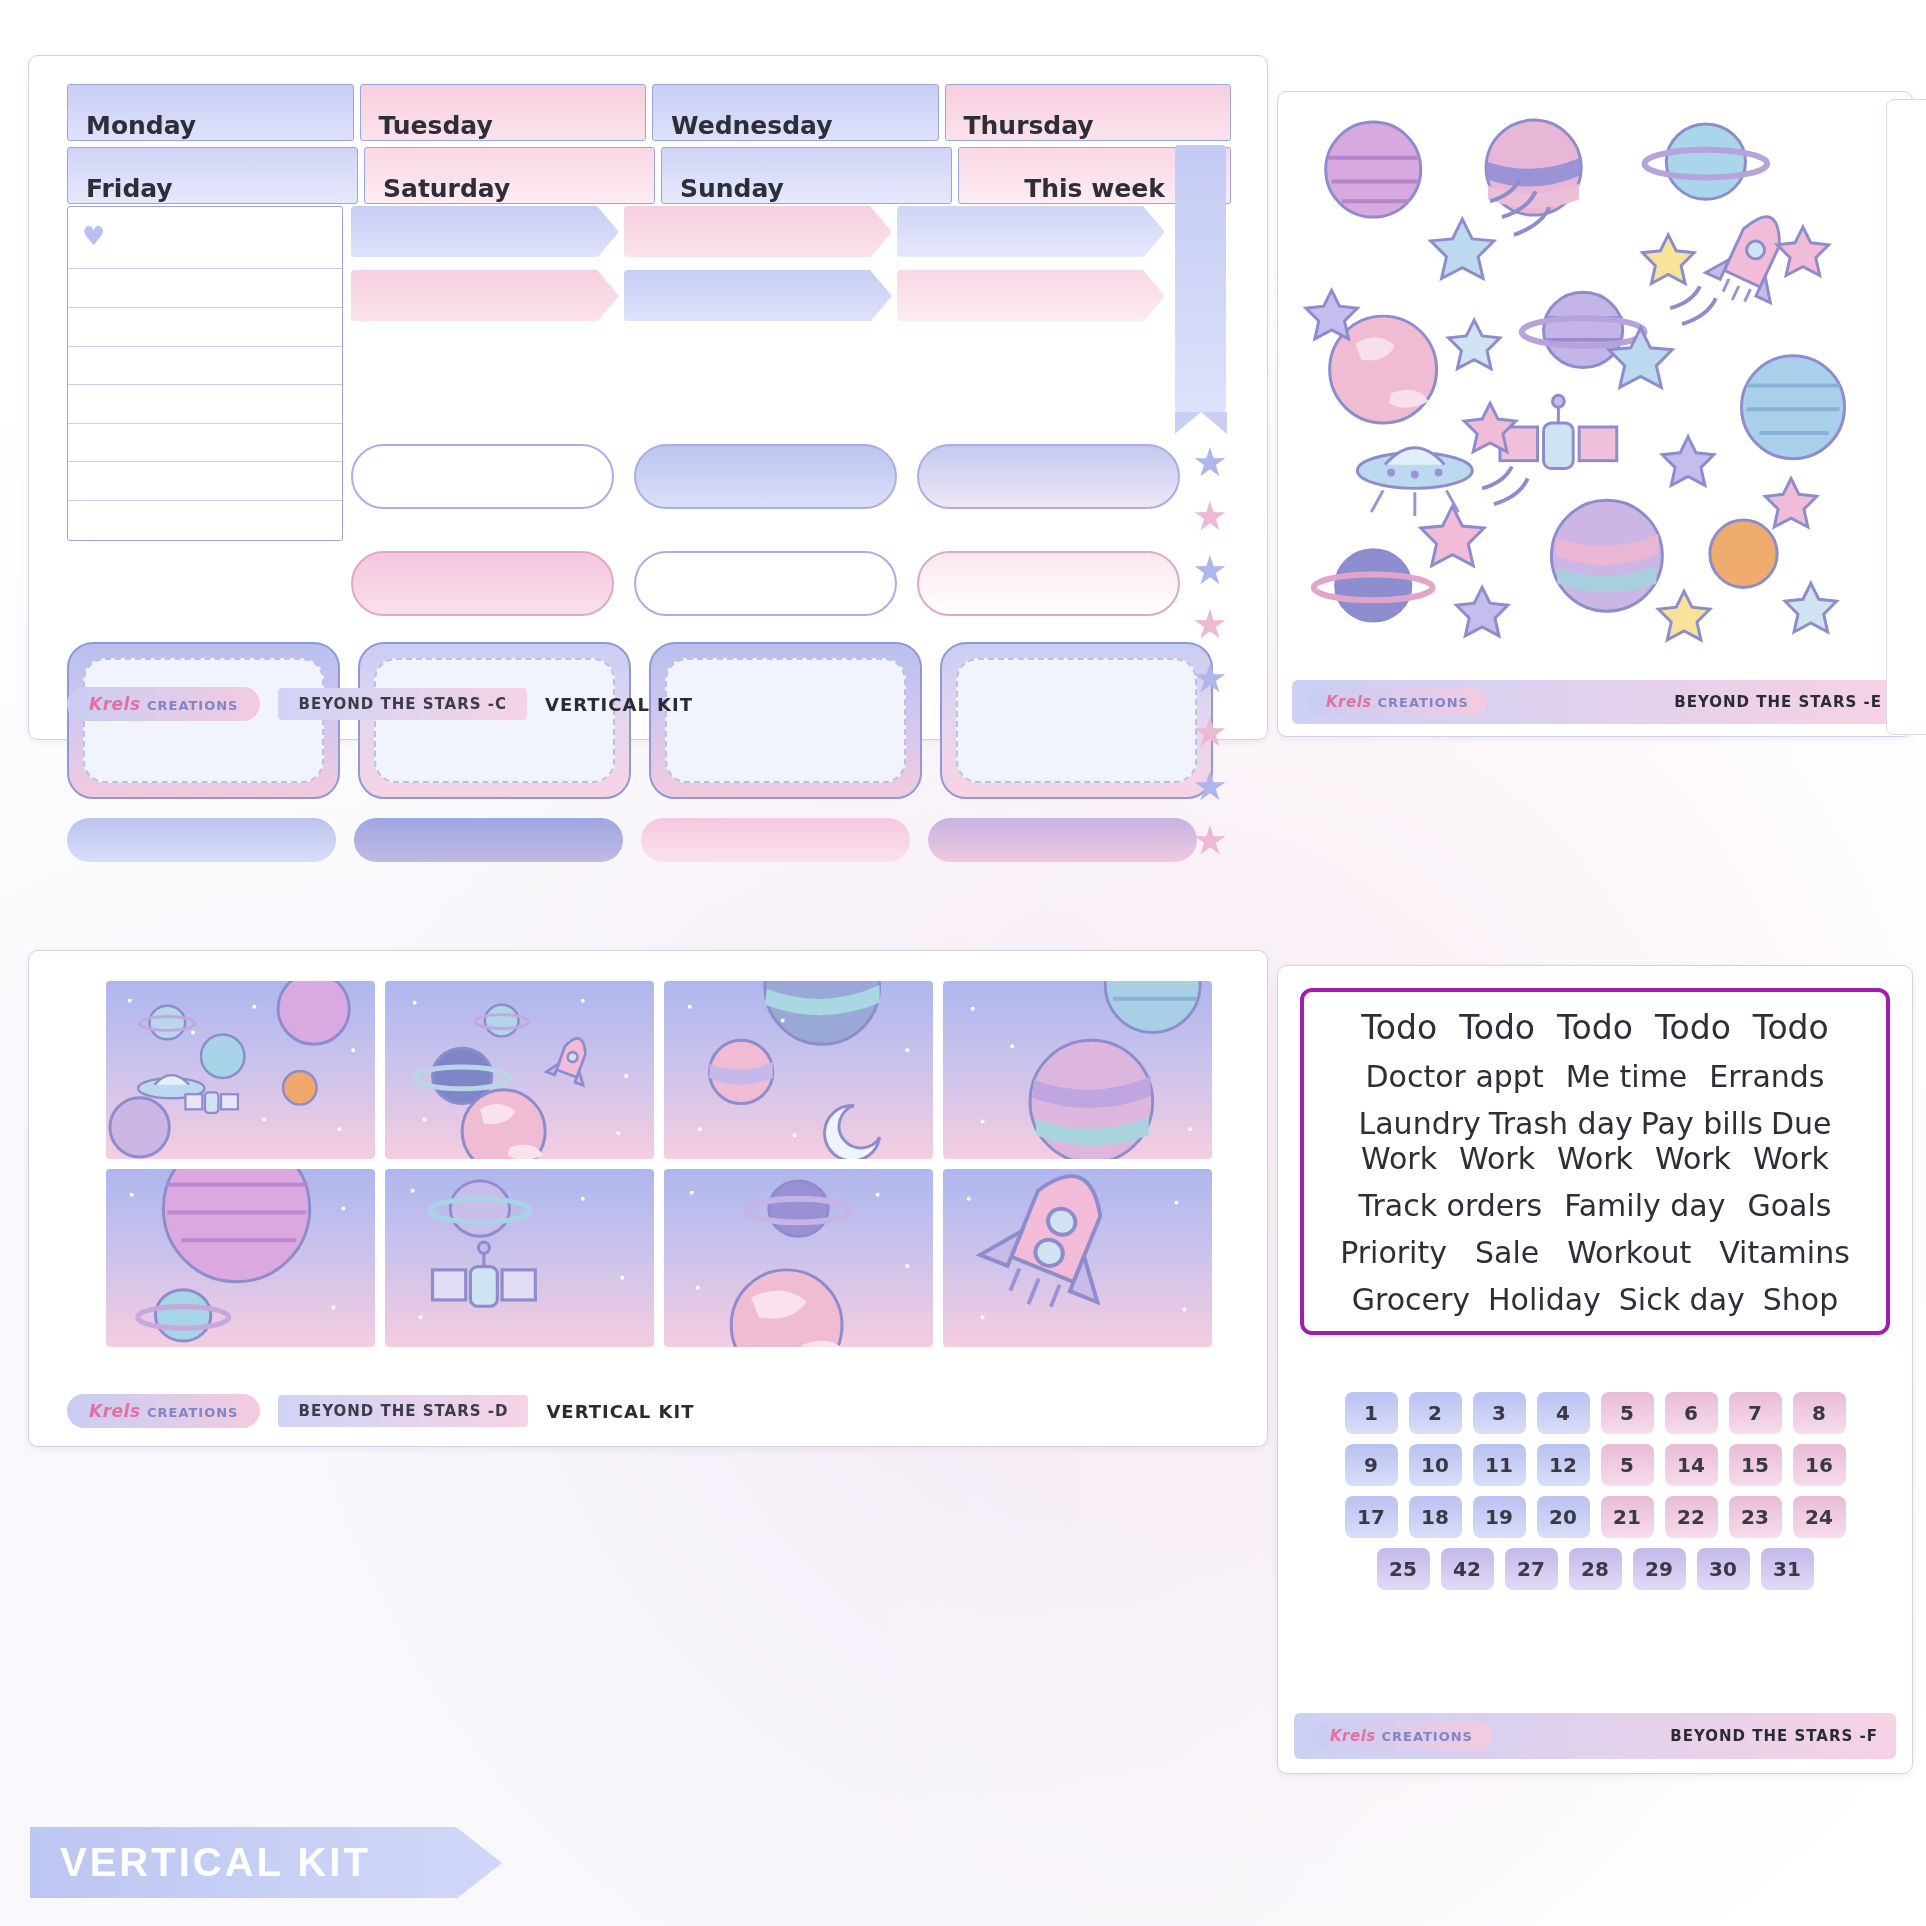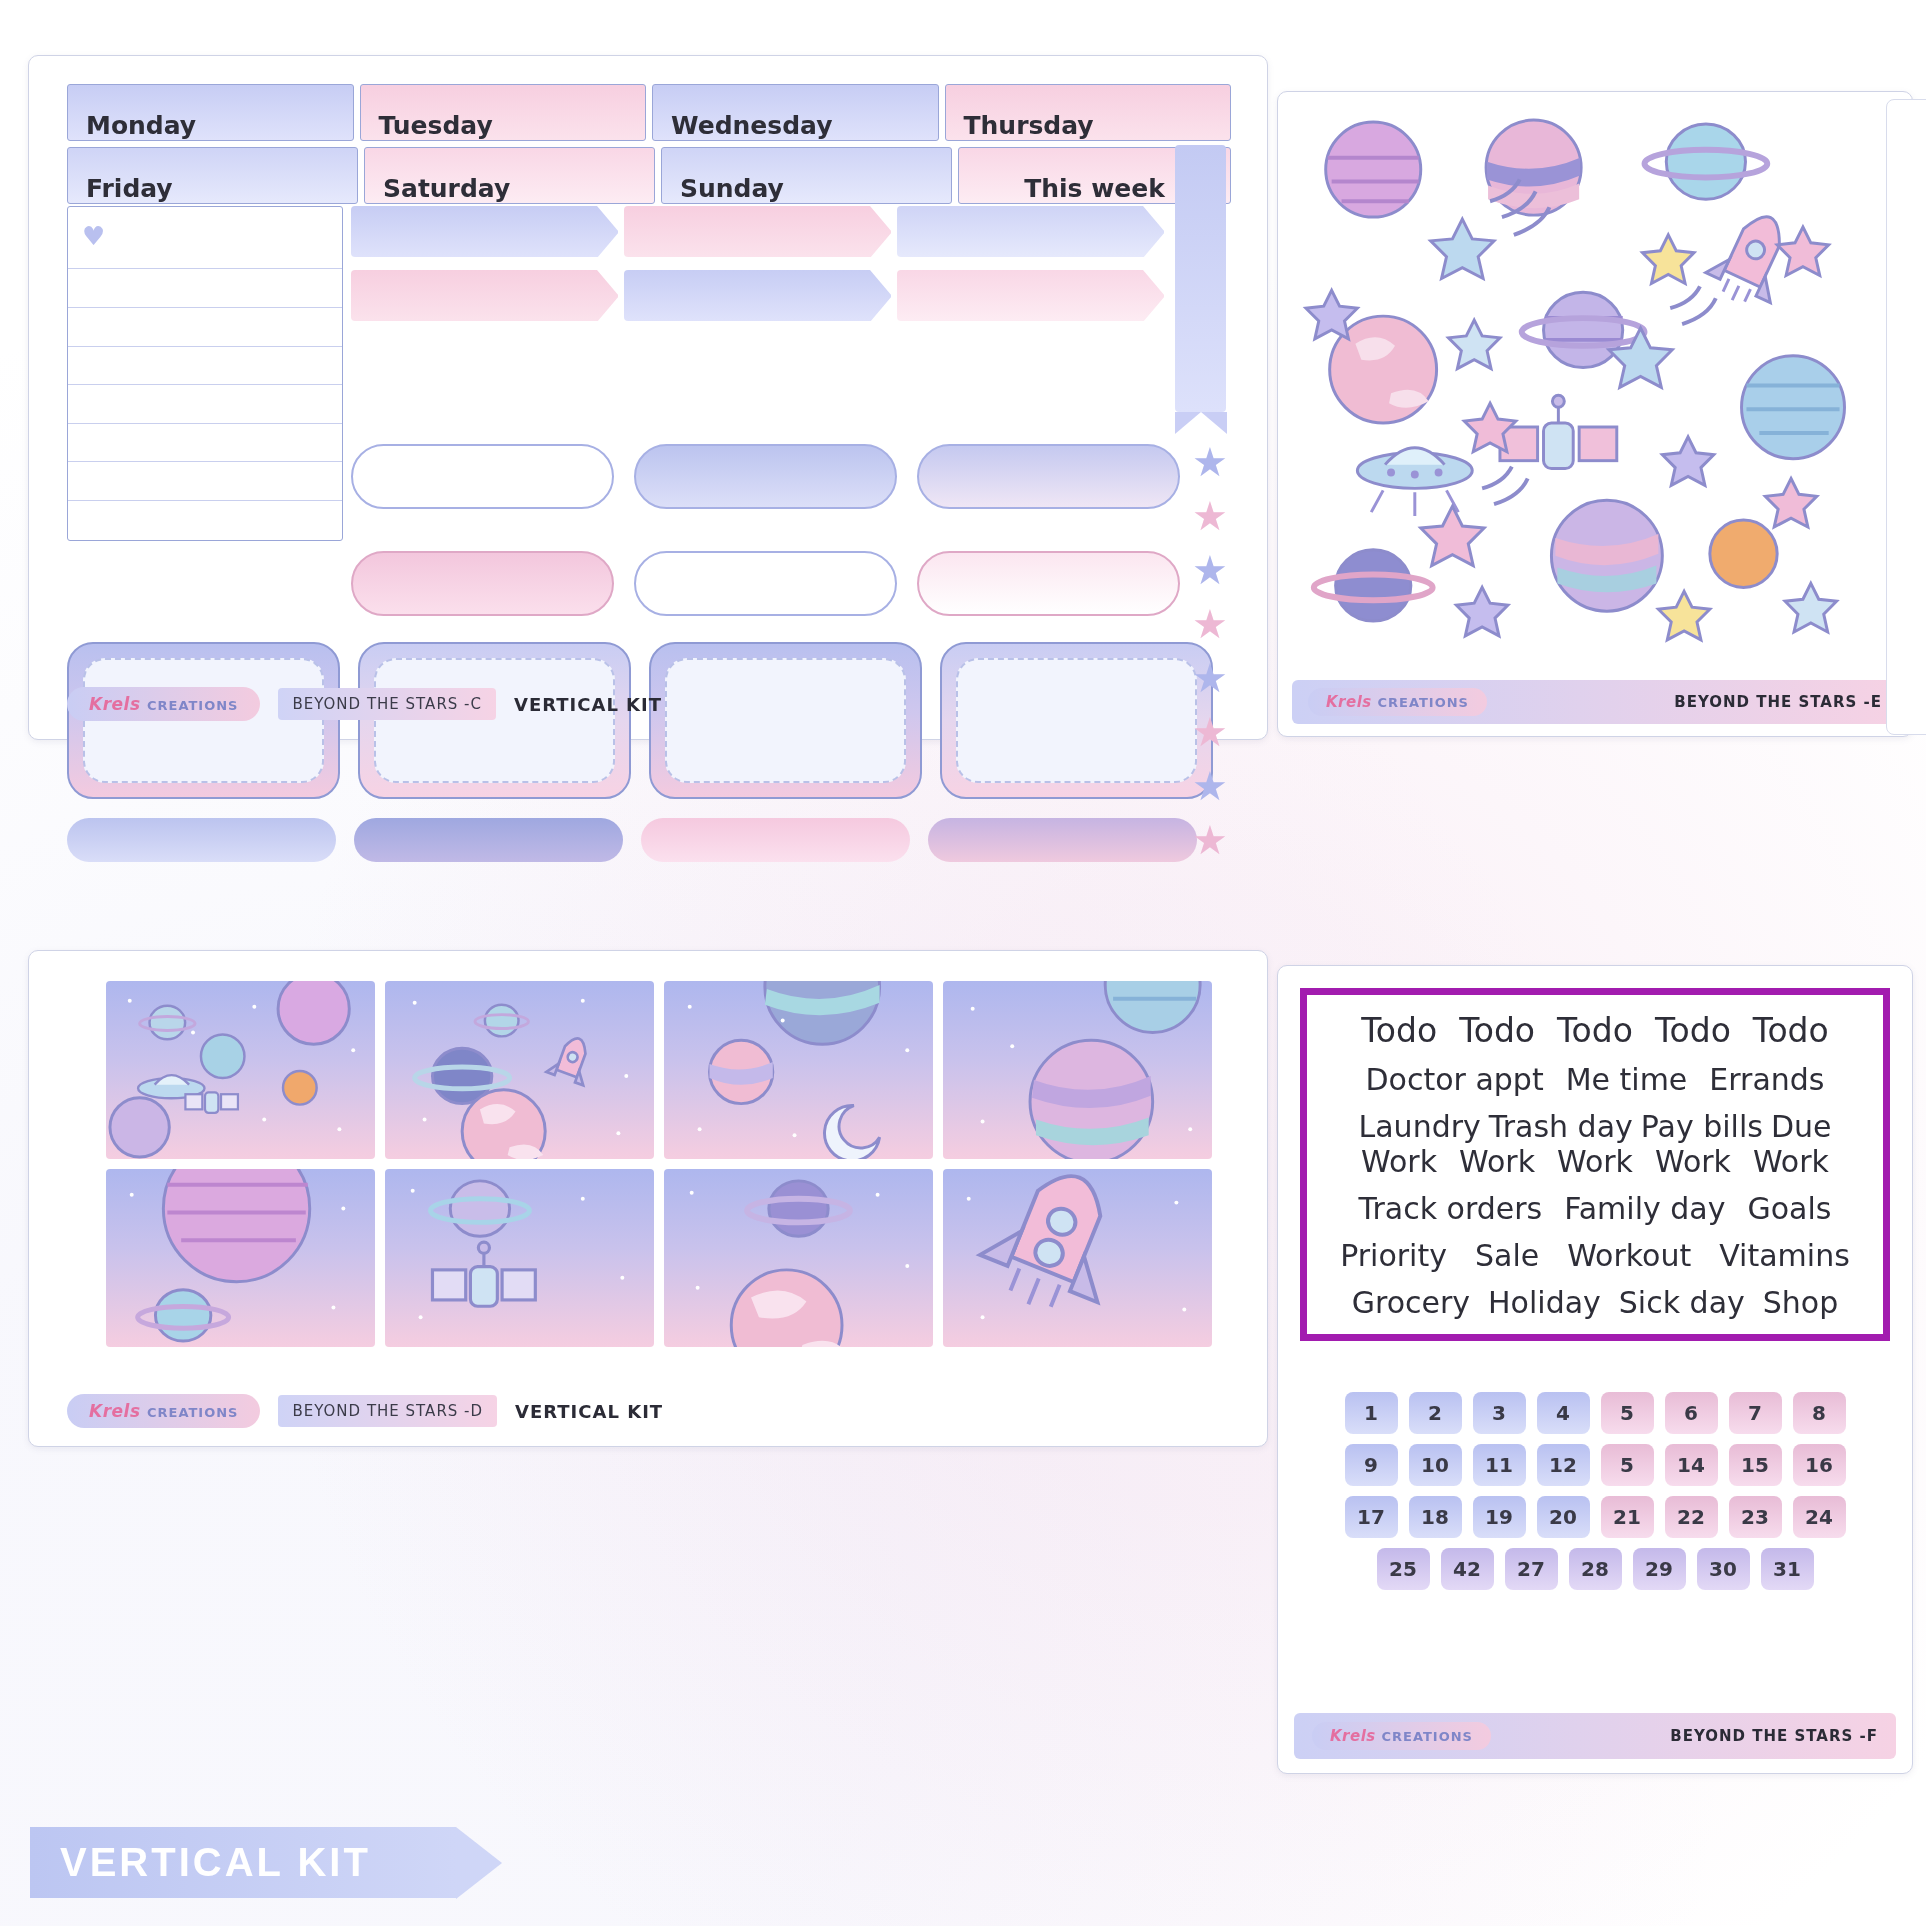--- a/index.html
+++ b/index.html
@@ -46,33 +46,33 @@
   .sky{background:linear-gradient(180deg,#b9c0ef 0%,#cfc7ee 45%,#f3cadf 100%);}
   .sky2{background:linear-gradient(180deg,#c9cdf3 0%,#e5d6ee 50%,#f7d3e4 100%);}
   
   .bar{height:44px;border-radius:24px;}
   
   .star{width:42px;height:42px;}
   
   .footer{position:absolute;left:38px;bottom:18px;display:flex;align-items:center;gap:18px;}
   .brand{background:linear-gradient(90deg,#c9cdf4,#f3cbdf);border-radius:22px;padding:7px 22px;font-size:17px;font-weight:700;color:#e46fa0;letter-spacing:0.5px;font-style:italic;}
   .brand span.c{color:#7f86c8;font-style:normal;font-weight:700;font-size:13px;letter-spacing:1px;}
-  .kitname{background:linear-gradient(90deg,#cfd3f6,#f6d3e5);border-radius:4px;padding:7px 14px;font-size:15px;font-weight:400;color:#3b3b49;letter-spacing:1px;}
+  .kitname{background:linear-gradient(90deg,#cfd3f6,#f6d3e5);border-radius:4px;padding:7px 20px;font-size:15px;font-weight:700;color:#3b3b49;letter-spacing:1px;}
   .kitlabel{font-size:18px;font-weight:700;color:#2b2b36;letter-spacing:1px;}
   
   #sheet-e{left:1277px;top:91px;width:634px;height:644px;}
   #sheet-e .stage{position:absolute;left:18px;top:18px;right:18px;bottom:69px;overflow:hidden;border-radius:6px;}
   .efooter{position:absolute;left:14px;right:14px;bottom:12px;height:44px;background:linear-gradient(90deg,#ccd0f5,#f6d2e4);border-radius:6px;display:flex;align-items:center;justify-content:space-between;padding:0 16px;}
   
   #sheet-d{left:28px;top:950px;width:1238px;height:495px;}
   .dgrid{position:absolute;left:77px;top:30px;display:grid;grid-template-columns:repeat(4,269px);grid-template-rows:repeat(2,178px);gap:10px;}
   .dcell{border-radius:4px;overflow:hidden;position:relative;background:linear-gradient(180deg,#aeb7ee 0%,#c9c2ec 45%,#f5cde0 100%);}
   
   #sheet-f{left:1277px;top:965px;width:634px;height:807px;}
-  .fwords{position:absolute;left:22px;top:22px;right:22px;border:7px solid #a21caf;border-radius:0;padding:16px 10px 14px;}
+  .fwords{position:absolute;left:22px;top:22px;right:22px;border:4px solid #a21caf;border-radius:12px;padding:16px 10px 14px;}
   .wline{display:flex;justify-content:center;gap:22px;flex-wrap:nowrap;}
   .word{font-family:"DejaVu Sans", sans-serif;font-size:30px;color:#2e2e38;white-space:nowrap;}
   .word.big{font-size:33px;}
   .numgrid{position:absolute;left:22px;right:22px;top:426px;}
   .numrow{display:flex;justify-content:center;gap:11px;margin-bottom:10px;}
   .num{width:53px;height:42px;border-radius:8px;display:flex;align-items:center;justify-content:center;font-size:20px;font-weight:700;color:#3a3a47;}
   .n-b{background:linear-gradient(180deg,#b9c1f1,#d9def9);}
   .n-p{background:linear-gradient(180deg,#e8bcd6,#f7dced);}
   .n-l{background:linear-gradient(180deg,#c4b9ea,#e3d9f6);}
   .ffooter{position:absolute;left:16px;right:16px;bottom:14px;height:46px;background:linear-gradient(90deg,#ccd0f5,#f6d2e4);border-radius:6px;display:flex;align-items:center;justify-content:space-between;padding:0 18px;}

